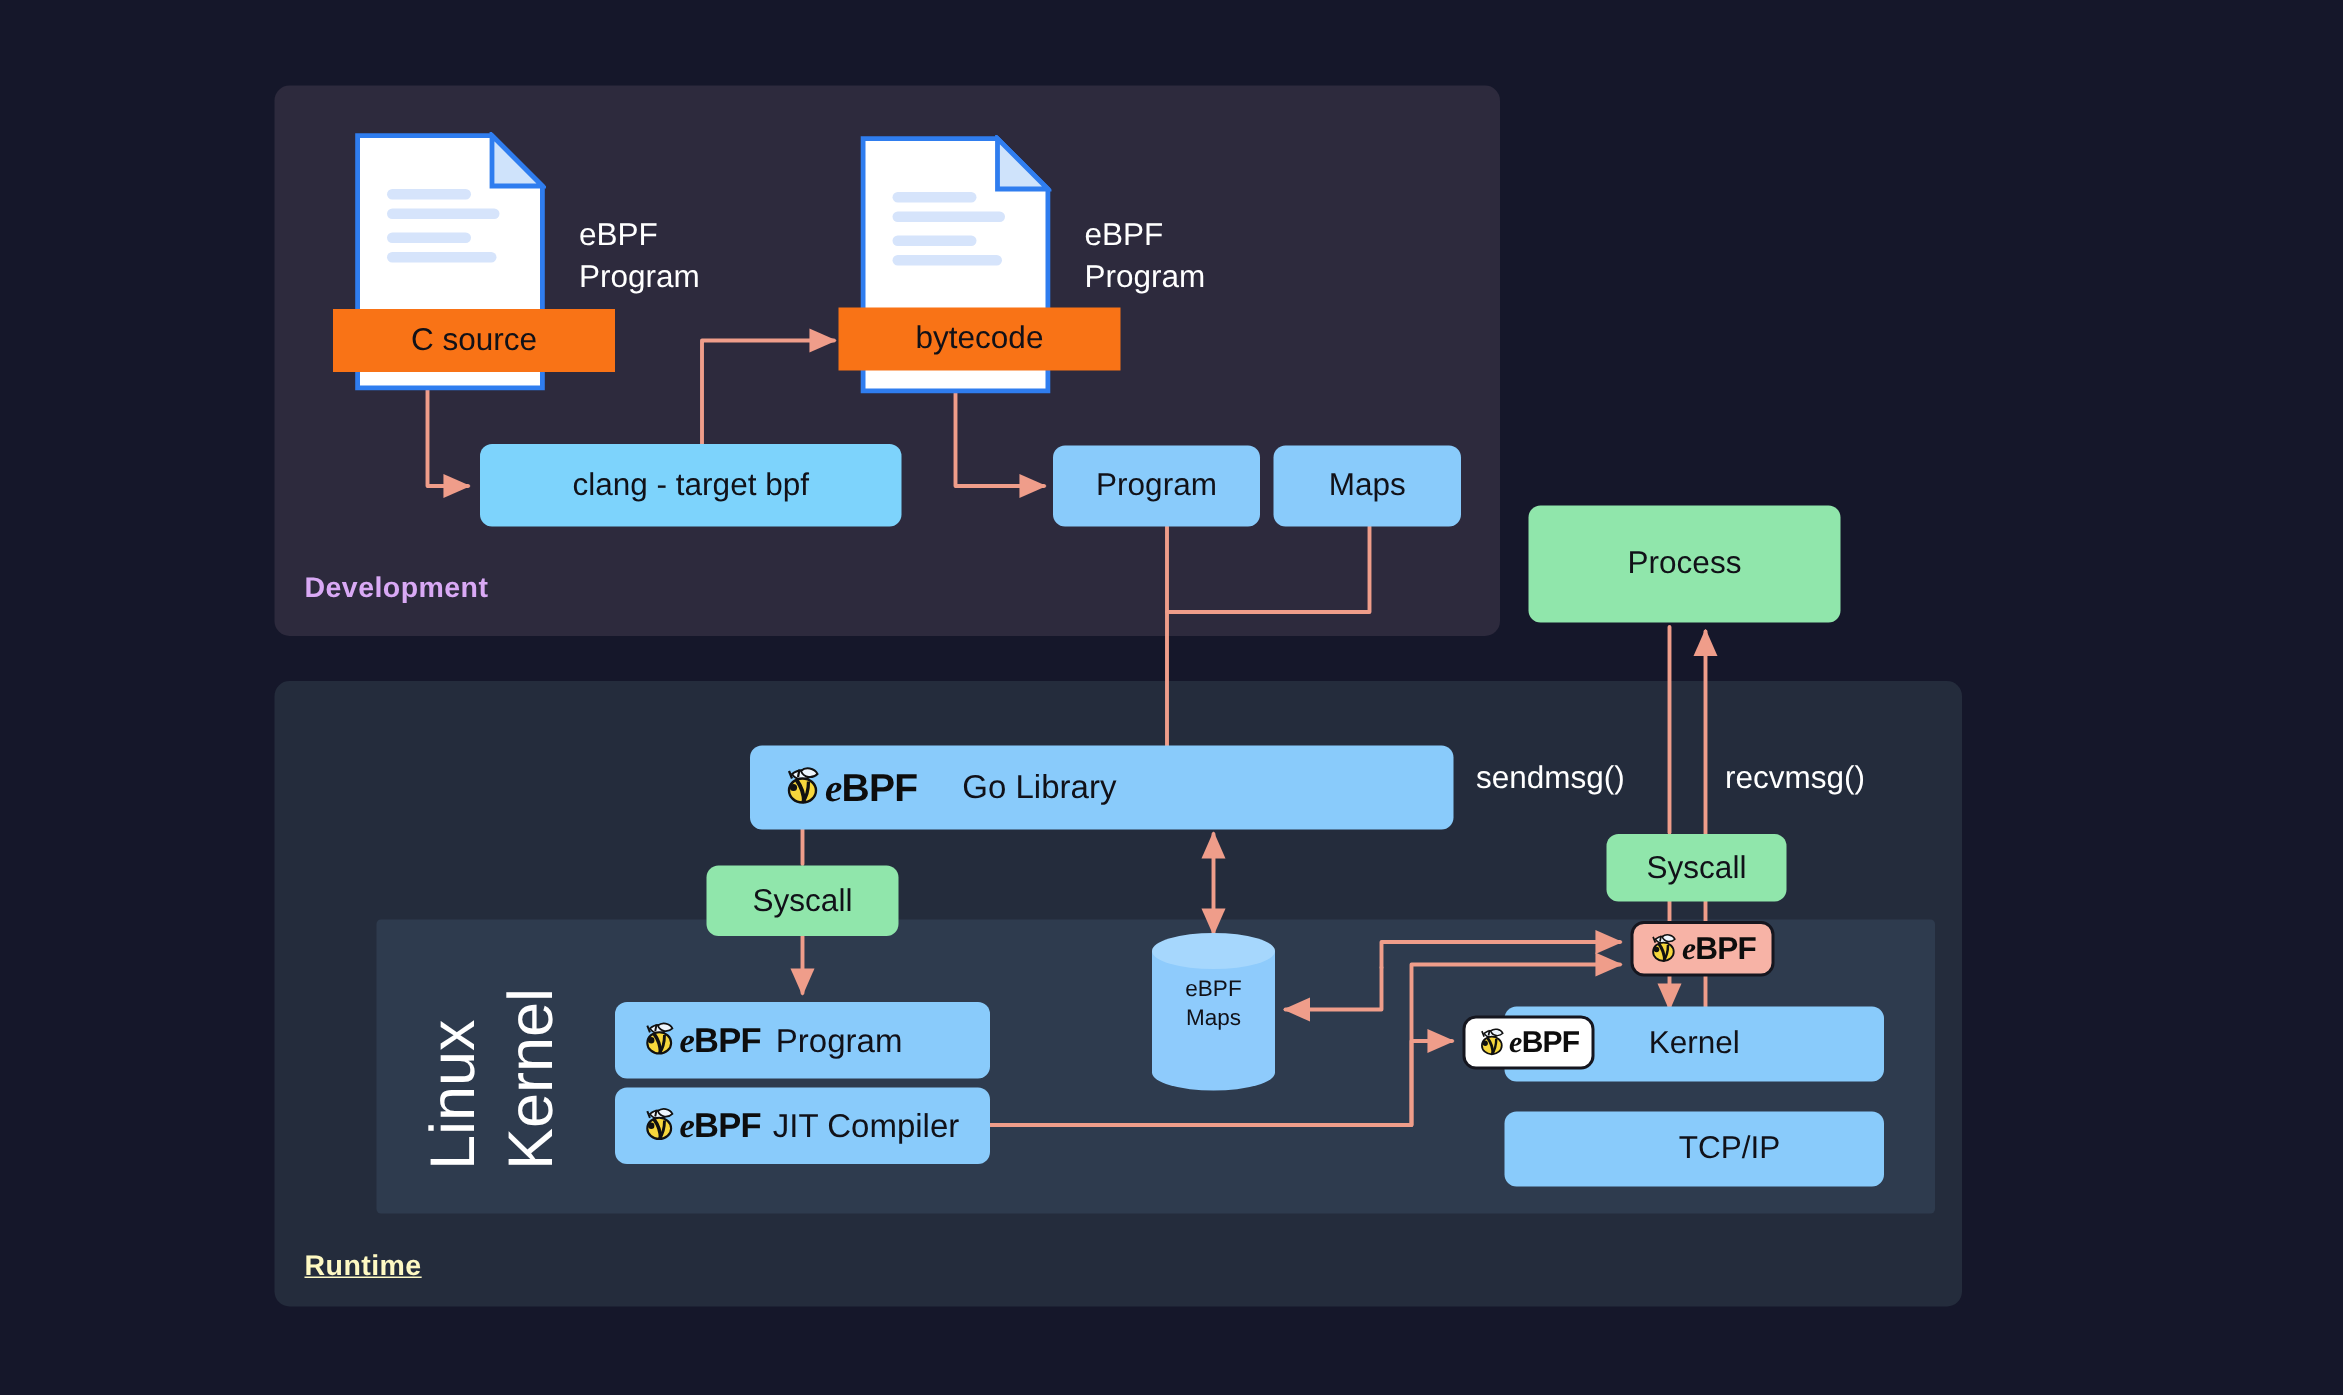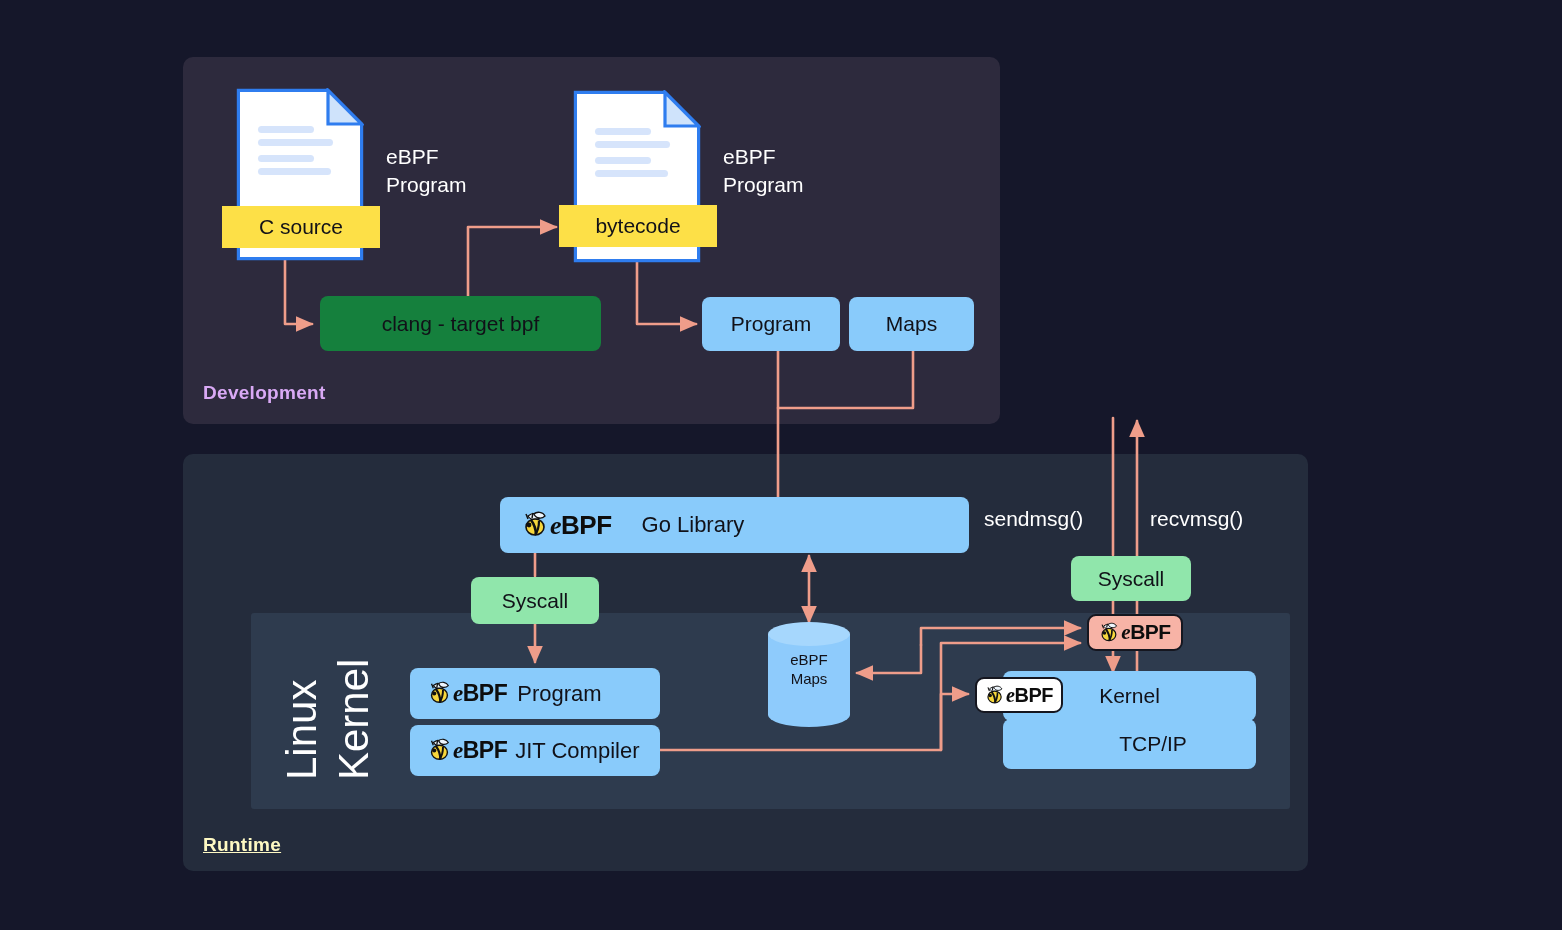--- a/index.html
+++ b/index.html
@@ -32,28 +32,28 @@
   .label-runtime { left: 203px; top: 834px; color: #fef9c3; text-decoration: underline; }
 
   
   .box {
     display: flex; align-items: center; justify-content: center;
     color: #111118; border-radius: 8px;
     font-size: 21px; white-space: nowrap;
   }
   .box-blue   { background: #89cbfb; }
   .box-green  { background: #90e6ab; }
-  .box-purple { background: #15803d; }
+  .box-purple { background: #7dd3fc; }
 
   
   .doc { width: 128px; height: 173px; }
   .doc svg { display: block; width: 100%; height: 100%; }
   .doc-cap {
-    position: absolute; left: -14px; width: 158px; height: 42px;
-    background: #fde047; display: flex; align-items: center; justify-content: center;
+    position: absolute; left: -14px; width: 188px; height: 42px;
+    background: #f97316; display: flex; align-items: center; justify-content: center;
     color: #111118; font-size: 21px;
   }
 
   
   .cylinder { width: 82px; height: 105px; }
   .cyl-body {
     position: absolute; left: 0; top: 12px; width: 82px; height: 81px;
     background: #8ecbfc;
   }
   .cyl-top {
@@ -252,20 +252,21 @@
   <div class="abs cylinder" style="left:768px; top:622px;">
     <div class="cyl-bot"></div>
     <div class="cyl-body"></div>
     <div class="cyl-top"></div>
     <div class="cyl-txt">
       <div>eBPF</div>
       <div>Maps</div>
     </div>
   </div>
 
+  <div class="abs box box-green" style="left:1019px; top:337px; width:208px; height:78px;">Process</div>
 
   <div class="abs plain-txt" style="left:984px; top:507px;">sendmsg()</div>
   <div class="abs plain-txt" style="left:1150px; top:507px;">recvmsg()</div>
 
   <div class="abs box box-green" style="left:1071px; top:556px; width:120px; height:45px;">Syscall</div>
 
   <div class="abs badge badge-pink" style="left:1087px; top:614px; width:96px; height:37px; gap:0;">
     <span class="ebpf-mark">
       <svg width="26" height="22" viewBox="0 0 34 28" xmlns="http://www.w3.org/2000/svg">
         <path d="M6,5 C11,1 17,2 19,6 C16,9 9,10 6,5 Z" fill="#eef6fd" stroke="#111" stroke-width="1.3"></path>
@@ -290,15 +291,15 @@
         <ellipse cx="13" cy="16" rx="9" ry="8" fill="#f7d73c" stroke="#111" stroke-width="1.6"></ellipse>
         <path d="M9,9 C12,13 14,18 14,24" stroke="#111" stroke-width="2.6" fill="none"></path>
         <path d="M17,10 C17,15 16,20 13,24" stroke="#111" stroke-width="2.2" fill="none"></path>
         <circle cx="7" cy="14" r="2.4" fill="#111"></circle>
         <path d="M6,8 L4,3 M10,7 L11,2" stroke="#111" stroke-width="1.5"></path>
       </svg>
       <span class="ebpf-word" style="font-size:20px; margin-left:-4px;">e<b>BPF</b></span>
     </span>
   </div>
 
-  <div class="abs box box-blue" style="left:1003px; top:719px; width:253px; height:50px;padding-left:47px;">TCP/IP</div>
+  <div class="abs box box-blue" style="left:1003px; top:741px; width:253px; height:50px;padding-left:47px;">TCP/IP</div>
 
 </div>
 
 </body></html>

